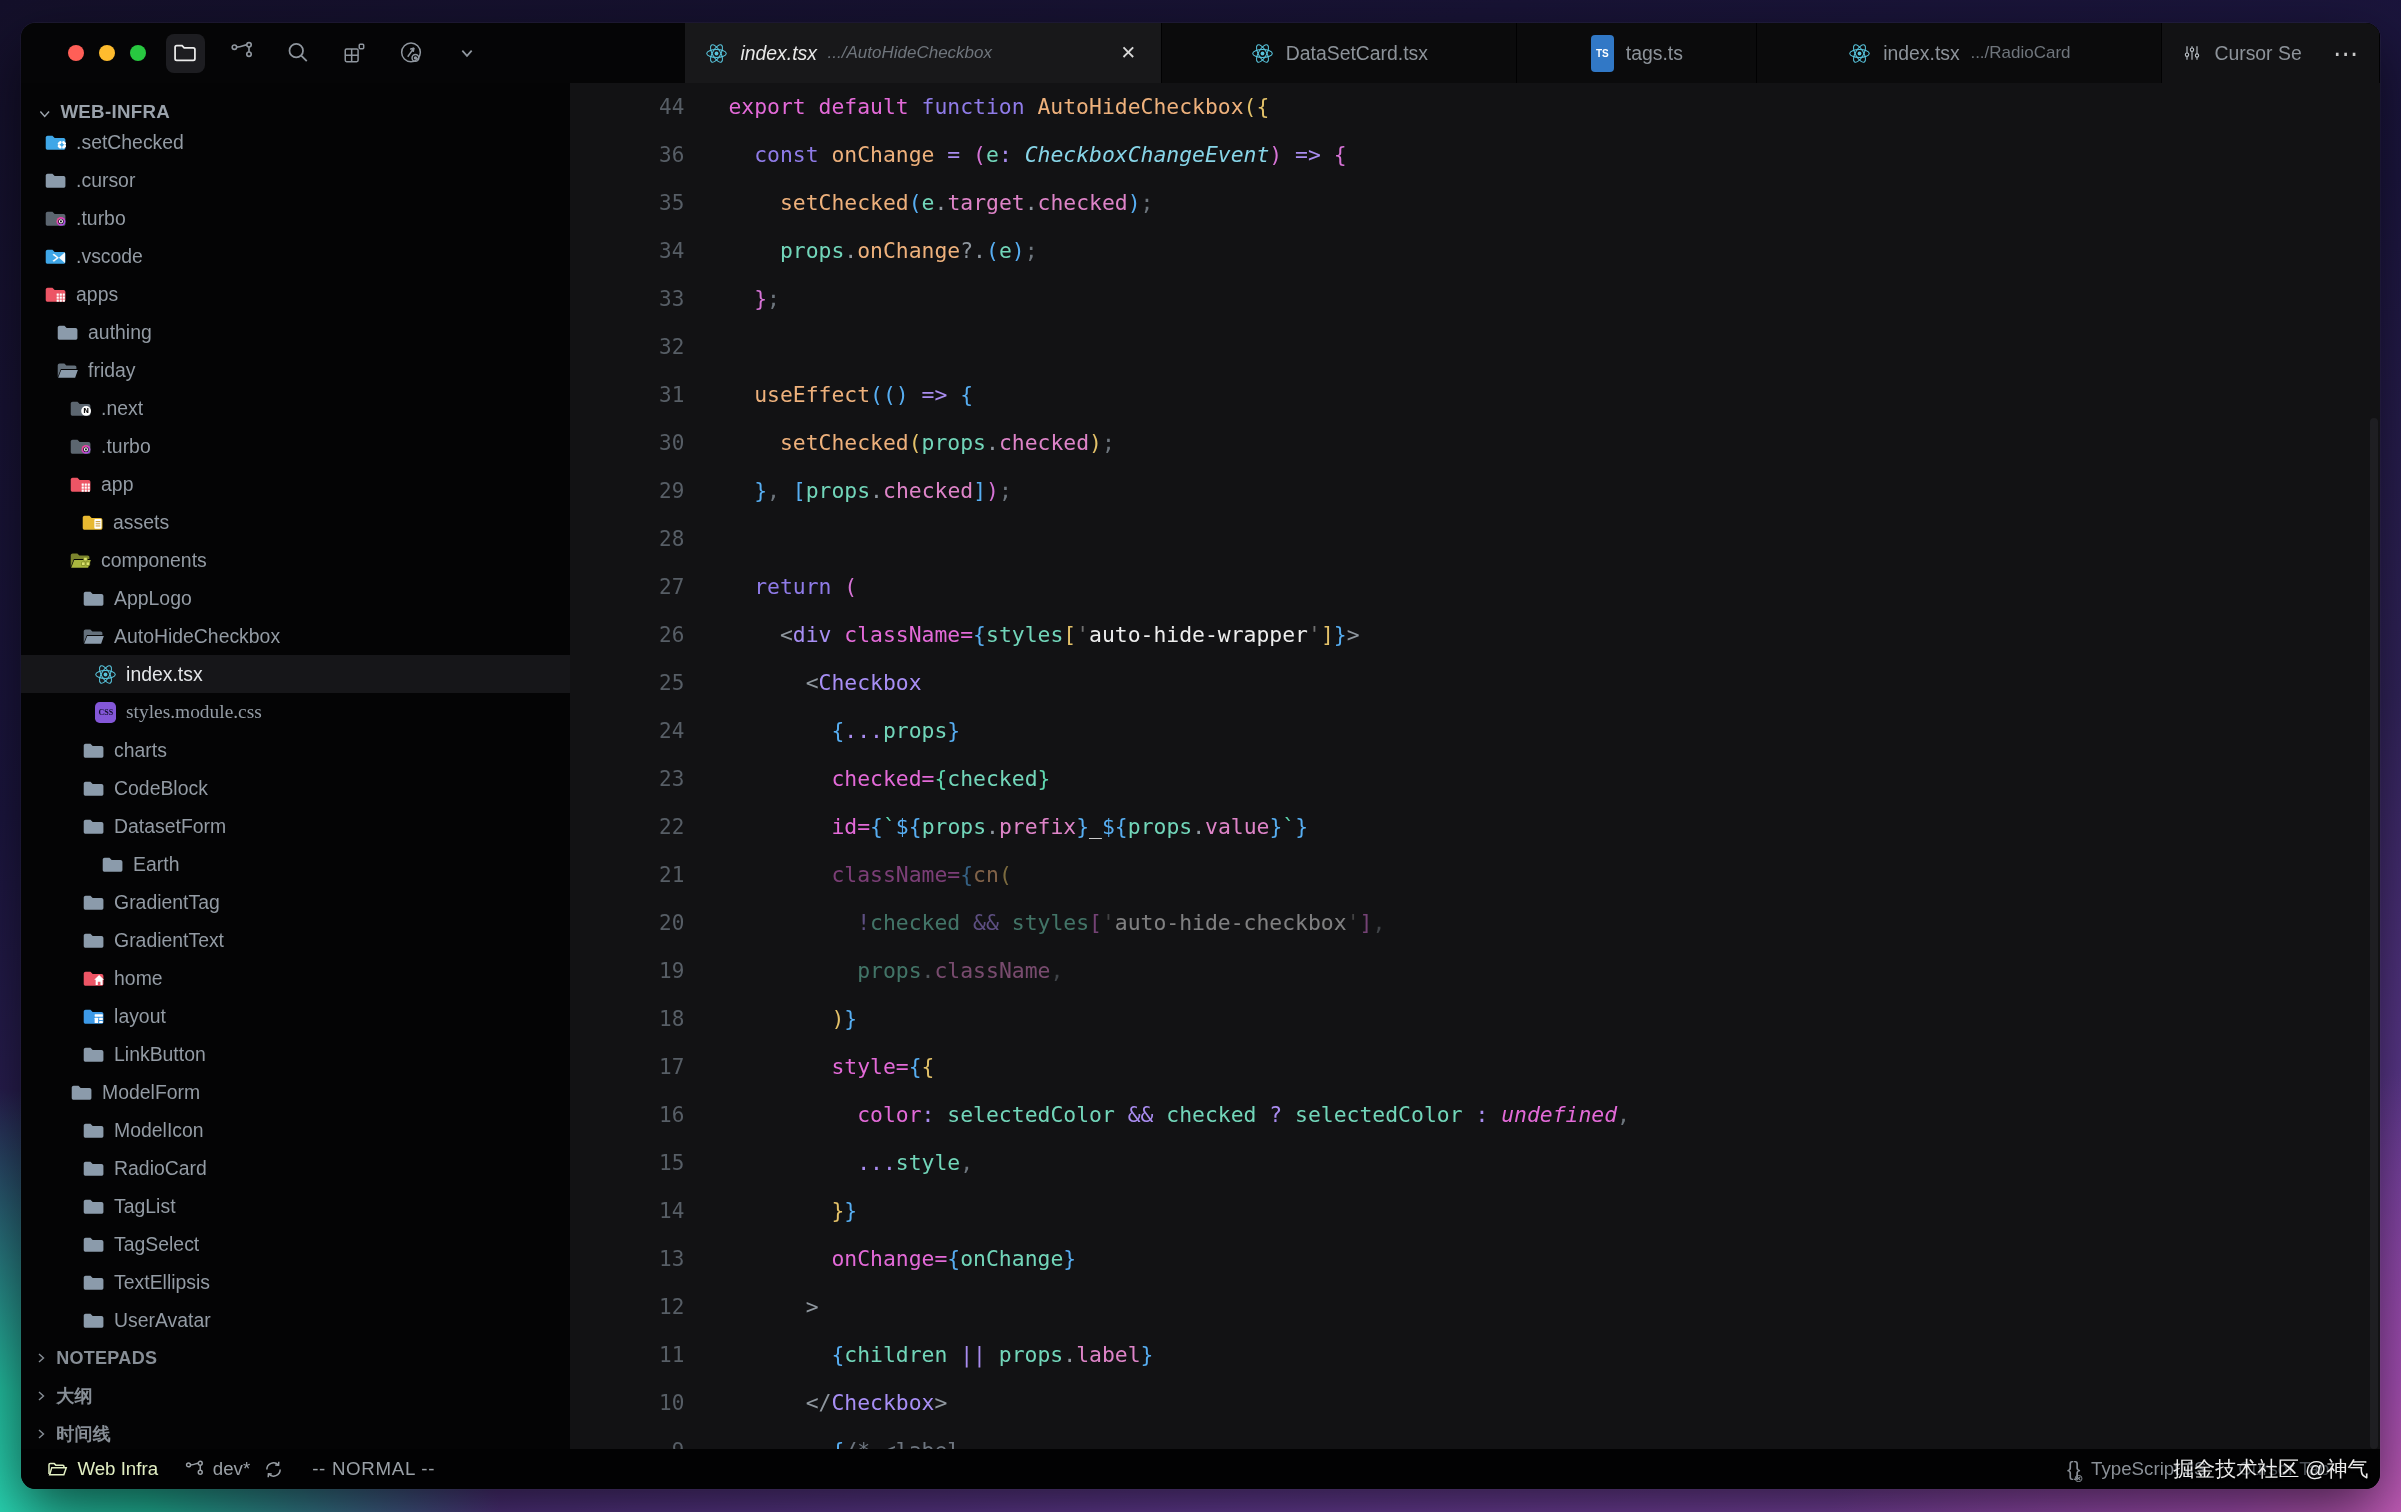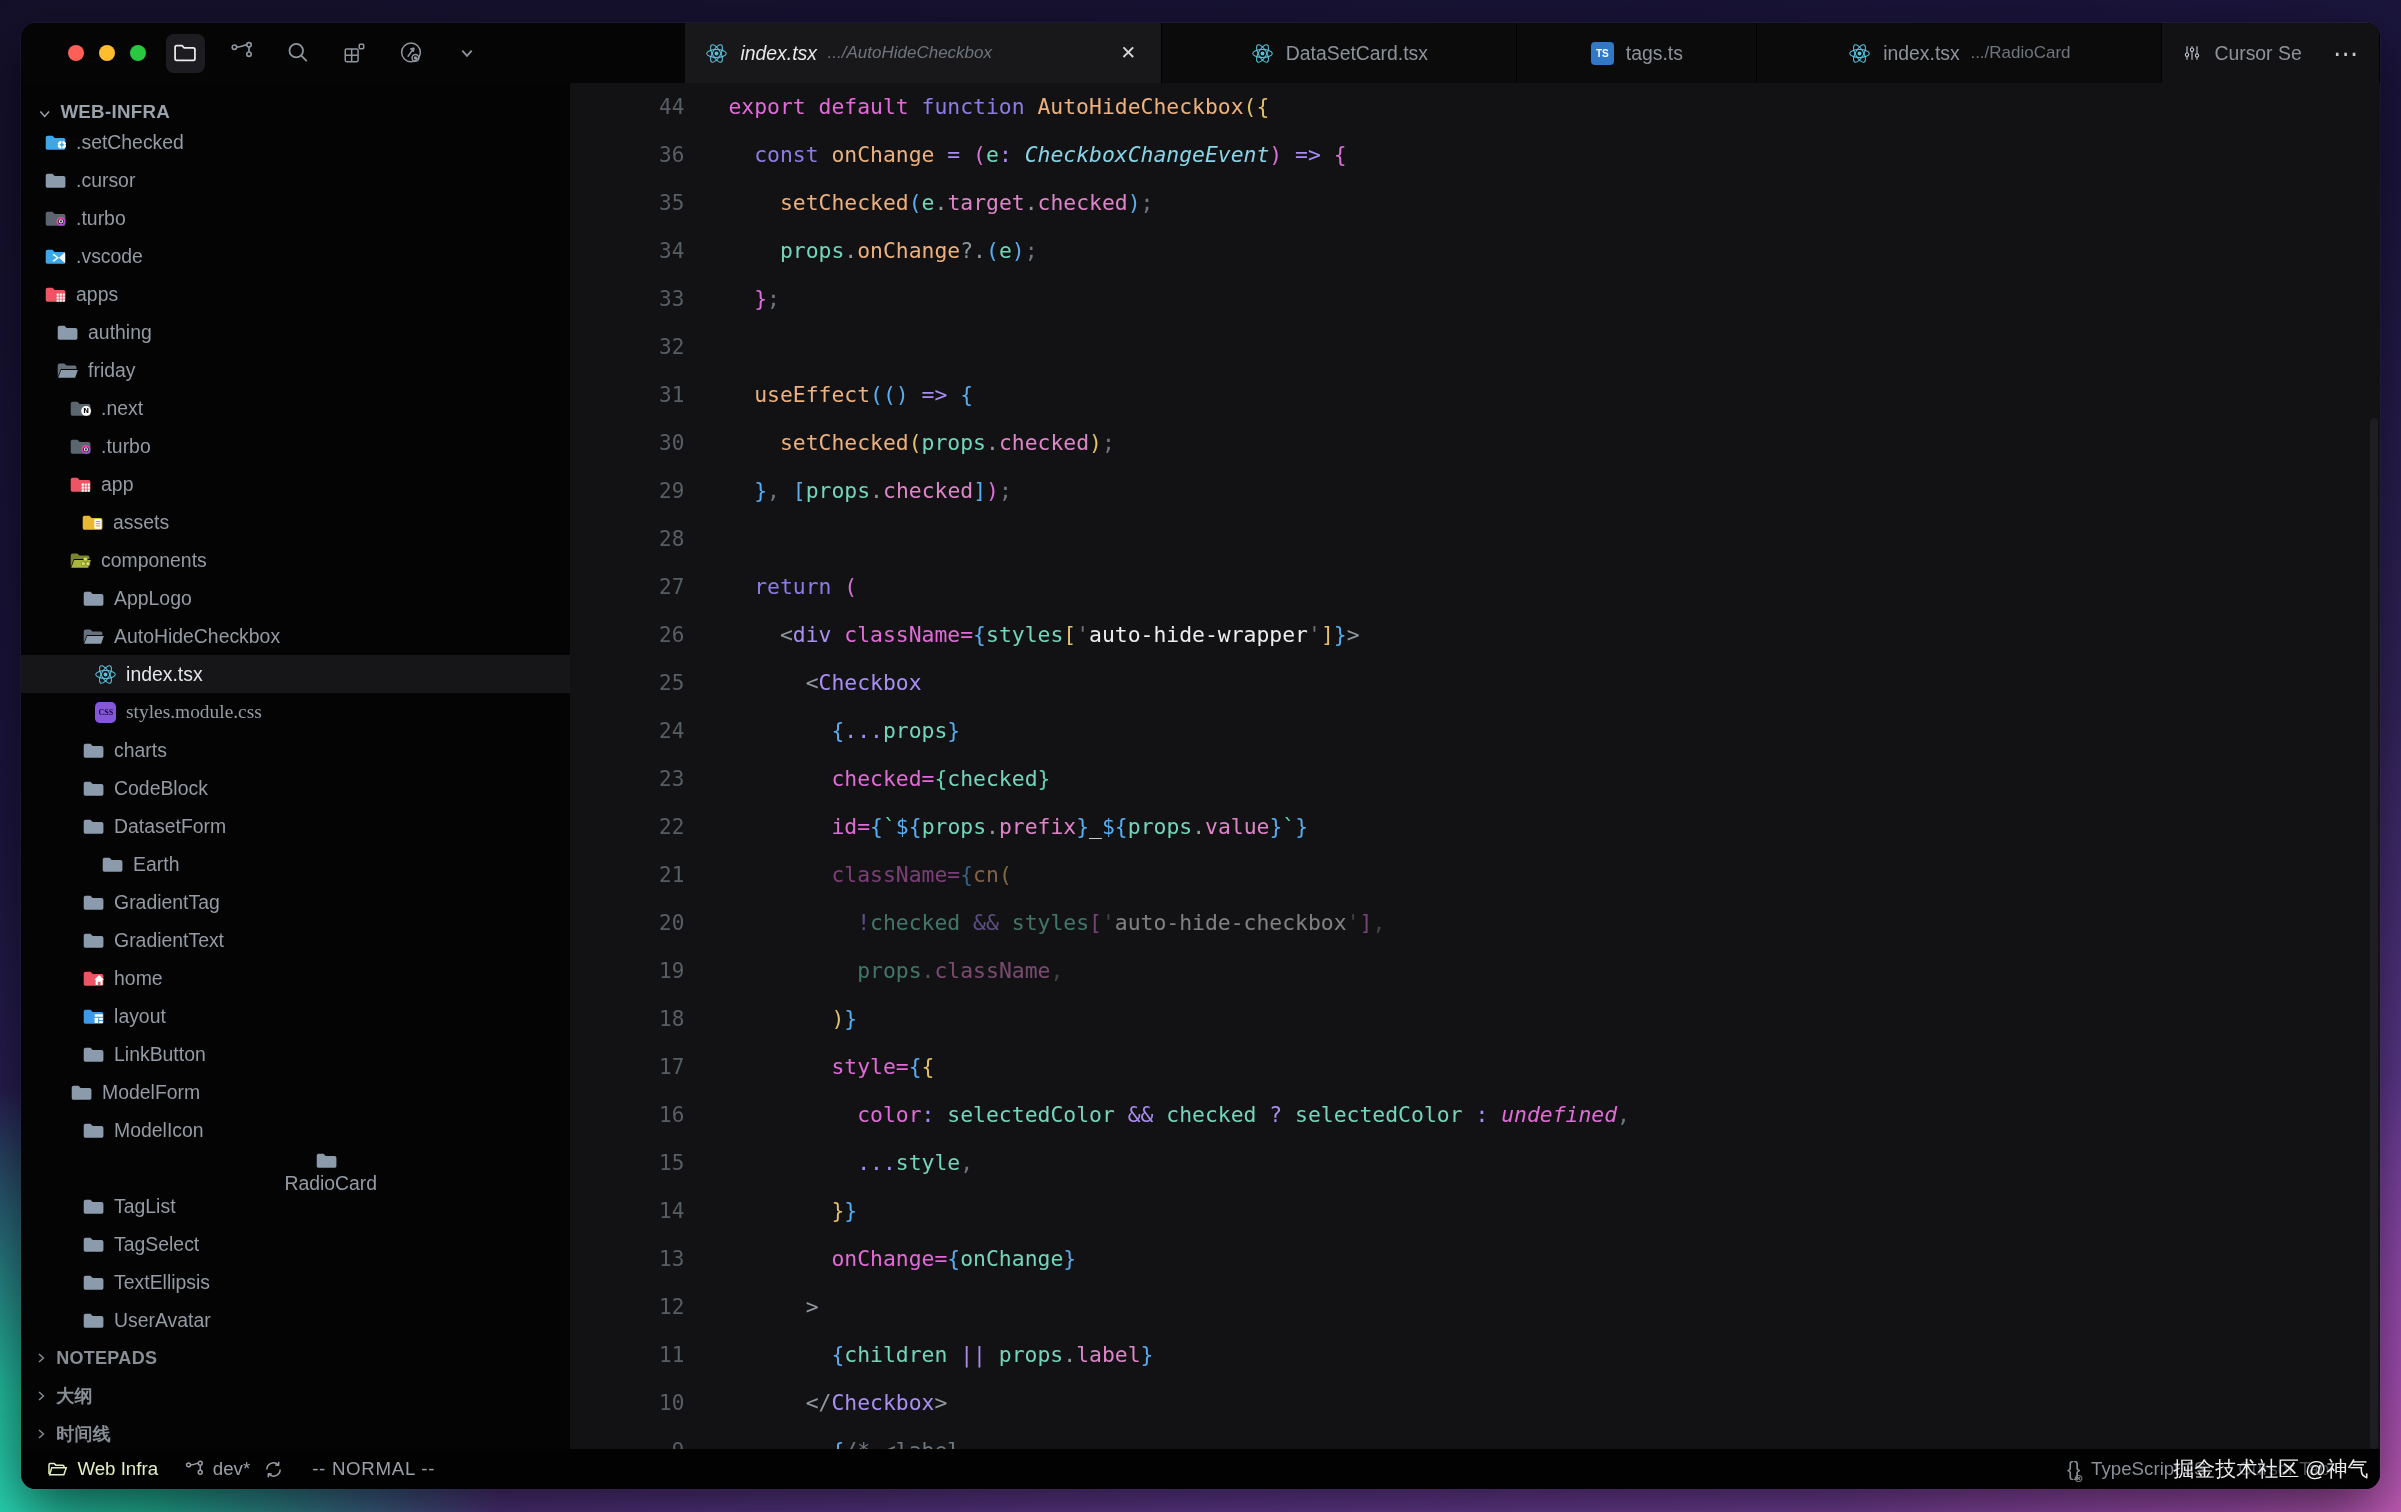--- a/index.html
+++ b/index.html
@@ -32,21 +32,21 @@
   .tab{display:flex;align-items:center;background:#0b0b0c;border-right:1.3px solid #010102;padding:0 20px;box-sizing:border-box;overflow:hidden;white-space:nowrap;}
   .tab.active{background:#18181a;}
   .tab.faint{background:#121214;}
   .tab .ticon{flex:0 0 auto;margin-right:12px;display:flex;align-items:center;}
   .tab .tlabel{font-size:19.4px;color:#8d939a;}
   .tab.active .tlabel{color:#e8e8e8;font-style:italic;font-weight:500;}
   .tab .tsuffix{font-size:17px;color:#6f757c;margin-left:10.7px;}
   .tab.active .tsuffix{font-style:italic;}
   .tab .tclose{margin-left:auto;color:#d8d8d8;font-size:18.7px;padding:2.7px 5.3px;}
   .tab .tmore{margin-left:auto;color:#c8c8c8;font-size:25px;letter-spacing:1.3px;}
-  .ts-chip{width:23px;height:23px;border-radius:4px;display:flex;align-items:center;justify-content:center;font-size:10px;font-weight:bold;color:#fff;}
+  .ts-chip{width:23px;height:37px;border-radius:4px;display:flex;align-items:center;justify-content:center;font-size:10px;font-weight:bold;color:#fff;}
   
   .main{flex:1;display:flex;min-height:0;}
   .sidebar{width:549px;flex:0 0 549px;background:#040405;overflow:hidden;position:relative;}
   .tree-header{height:40px;display:flex;align-items:flex-end;padding-left:12px;box-sizing:border-box;}
   .tree-header .hchev{width:23px;height:20px;display:flex;align-items:center;justify-content:center;}
   .tree-header .htext{font-size:18.7px;font-weight:bold;color:#9aa2ab;letter-spacing:0.3px;margin-left:4px;}
   .trow{height:38px;display:flex;align-items:center;}
   .trow.selected{background:#161619;}
   .trow .ticn{width:23px;height:23px;flex:0 0 23px;display:flex;align-items:center;justify-content:center;}
   .trow .ticn svg{width:23px;height:23px;}
@@ -519,21 +519,21 @@
             <span class="tname">ModelForm</span>
           </div>
           <div class="trow" style="padding-left: 61px;">
             <span class="ticn">
               <svg viewBox="0 0 16 16">
                 <path d="M1.2 4.6 C1.2 3.9 1.8 3.3 2.5 3.3 H5.9 L7.4 4.9 H13.6 C14.3 4.9 14.9 5.5 14.9 6.2 V11.8 C14.9 12.5 14.3 13.1 13.6 13.1 H2.5 C1.8 13.1 1.2 12.5 1.2 11.8 Z" fill="#8b9bab"></path>
               </svg>
             </span>
             <span class="tname">ModelIcon</span>
           </div>
-          <div class="trow" style="padding-left: 61px; flex-direction: column;">
+          <div class="trow" style="padding-left: 61px;">
             <span class="ticn">
               <svg viewBox="0 0 16 16">
                 <path d="M1.2 4.6 C1.2 3.9 1.8 3.3 2.5 3.3 H5.9 L7.4 4.9 H13.6 C14.3 4.9 14.9 5.5 14.9 6.2 V11.8 C14.9 12.5 14.3 13.1 13.6 13.1 H2.5 C1.8 13.1 1.2 12.5 1.2 11.8 Z" fill="#8b9bab"></path>
               </svg>
             </span>
             <span class="tname">RadioCard</span>
           </div>
           <div class="trow" style="padding-left: 61px;">
             <span class="ticn">
               <svg viewBox="0 0 16 16">

